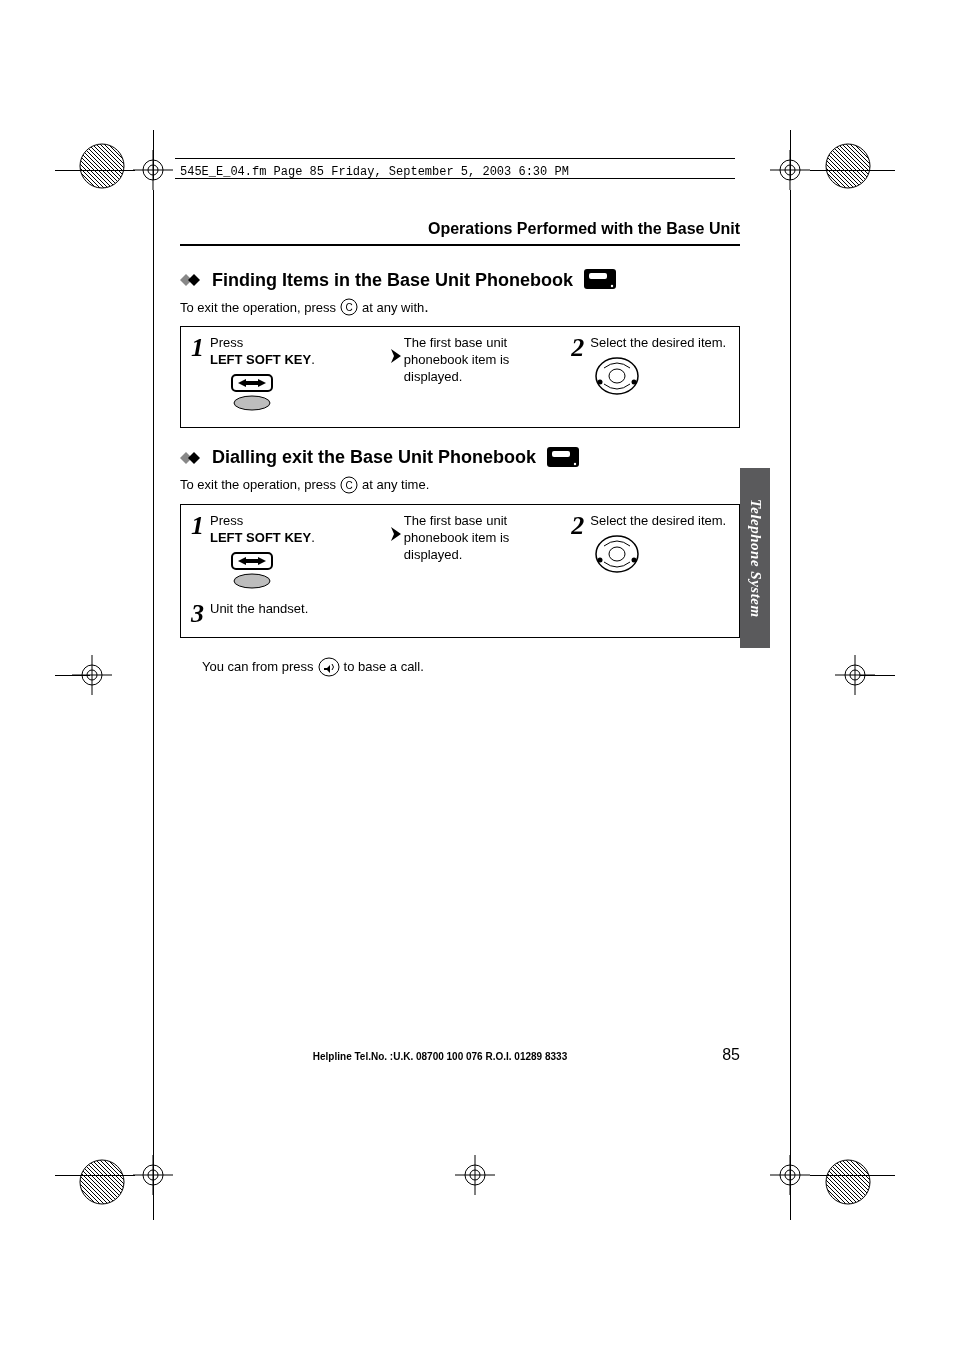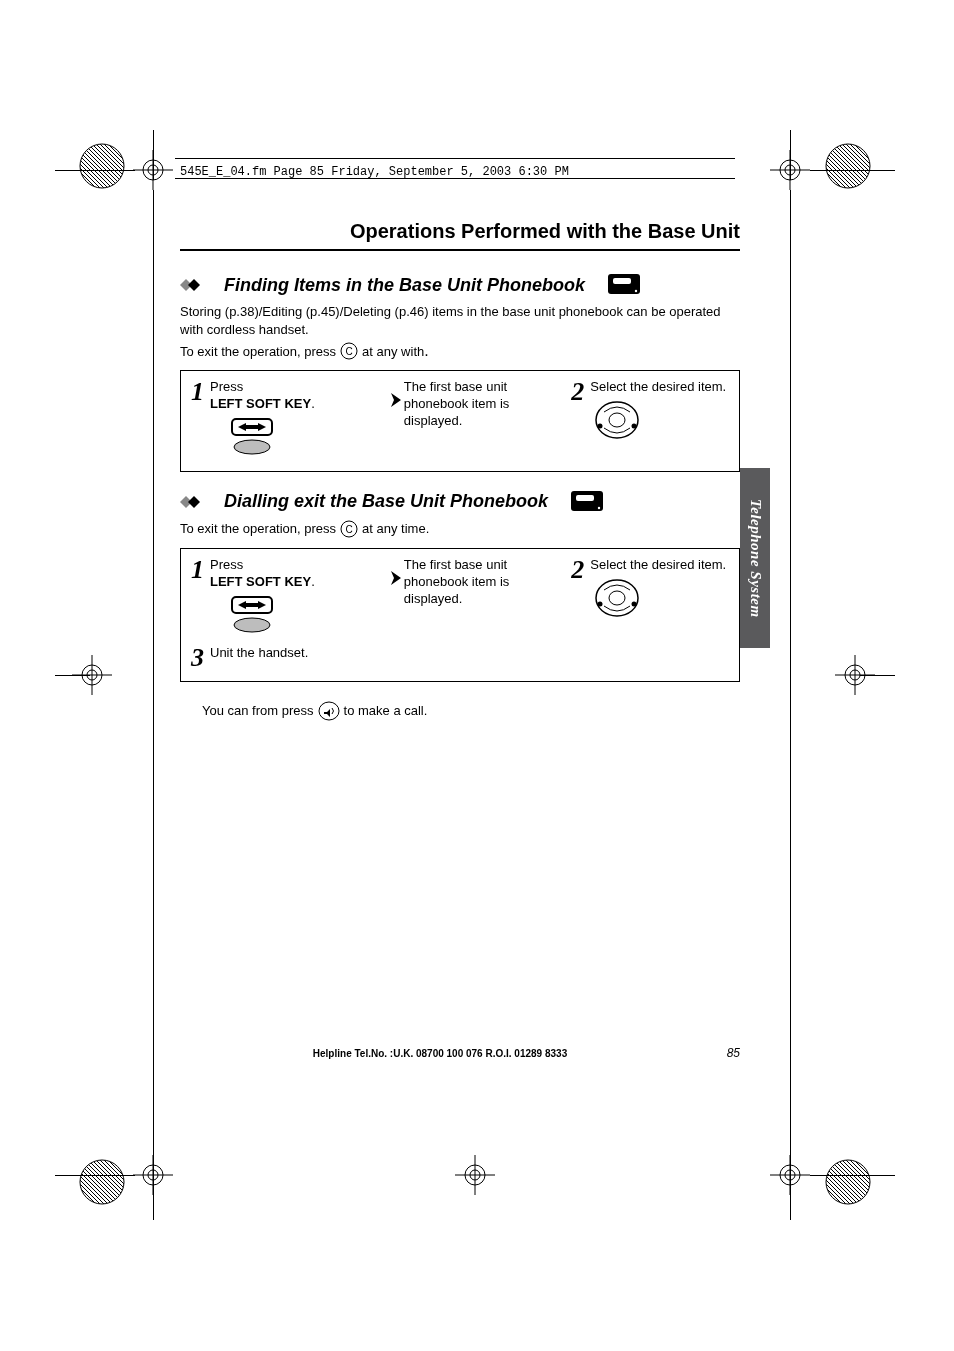--- a/index.html
+++ b/index.html
@@ -12,24 +12,24 @@
   .hline { position: absolute; height: 1px; background: #000; }
   .vline { position: absolute; width: 1px; background: #000; }
 
   
   .running-head { position: absolute; left: 180px; top: 165px; font-family: "Courier New", monospace; font-size: 12px; }
   .head-rule-top { position: absolute; left: 175px; top: 158px; width: 560px; height: 1px; background: #000; }
   .head-rule-bot { position: absolute; left: 175px; top: 178px; width: 560px; height: 1px; background: #000; }
 
   
   .content { position: absolute; left: 180px; top: 220px; width: 560px; }
-  .doc-title { font-size: 20px; font-weight: bold; text-align: right; margin-bottom: 6px; }
+  .doc-title { font-size: 16px; font-weight: bold; text-align: right; margin-bottom: 6px; }
   .title-rule { height: 2px; background: #000; margin-bottom: 22px; }
 
-  .sec-head { display: flex; align-items: center; gap: 18px; margin-bottom: 6px; font-style: italic; }
+  .sec-head { display: flex; align-items: center; gap: 6px; margin-bottom: 6px; }
   .sec-head .diamonds { width: 26px; height: 14px; flex: none; }
   .sec-head .sec-title { font-size: 18px; font-weight: bold; }
   .sec-head .base-icon { width: 34px; height: 24px; flex: none; margin-left: 4px; }
 
   .body-text { font-size: 13px; line-height: 1.35; margin-bottom: 4px; }
   .exit-line { font-size: 13px; display: flex; align-items: center; gap: 4px; margin-bottom: 10px; }
   .c-key { width: 18px; height: 18px; flex: none; }
 
   .steps-box { border: 1px solid #000; padding: 8px 10px 10px 10px; margin-bottom: 18px; }
   .steps-row { display: flex; align-items: flex-start; }
@@ -51,21 +51,21 @@
   .note-line { font-size: 13px; display: flex; align-items: center; gap: 4px; margin-left: 22px; margin-top: 4px; }
   .sp-key { width: 22px; height: 22px; flex: none; }
 
   
   .side-tab { position: absolute; left: 740px; top: 468px; width: 30px; height: 180px; background: #5a5a5c; display: flex; align-items: center; justify-content: center; }
   .side-tab span { writing-mode: vertical-rl; font-family: "Times New Roman", serif; font-style: italic; font-weight: bold; color: #fff; font-size: 15px; letter-spacing: 0.5px; }
 
   
   .footer { position: absolute; left: 180px; width: 560px; top: 1046px; display: flex; align-items: baseline; }
   .helpline { font-size: 10px; font-weight: bold; flex: 1; text-align: center; }
-  .page-num { font-size: 12px; width: 40px; text-align: right; font-style: italic; }
+  .page-num { font-size: 16px; width: 40px; text-align: right; }
 </style>
 </head>
 <body>
 
 <div class="page">
 
   <div class="striped-ball" style="left:78px; top:142px;">
     <svg viewBox="0 0 48 48">
         <defs>
           <pattern id="h1" width="4" height="4" patternUnits="userSpaceOnUse">
@@ -182,21 +182,20 @@
       </span>
       <span class="sec-title">Finding Items in the Base Unit Phonebook</span>
       <span class="base-icon">
         <svg viewBox="0 0 34 24">
             <rect x="1" y="1" width="32" height="20" rx="3" fill="#000"></rect>
             <rect x="6" y="5" width="18" height="6" rx="2" fill="#fff"></rect>
             <circle cx="29" cy="18" r="1.2" fill="#fff"></circle>
           </svg>
       </span>
     </div>
-    <p class="body-text">Storing (p.38)/Editing (p.45)/Deleting (p.46) items in the base unit phonebook can be operated with cordless handset.</p>
     <div class="exit-line">
       <span>To exit the operation, press</span>
       <span class="c-key">
         <svg viewBox="0 0 18 18">
             <circle cx="9" cy="9" r="8" fill="none" stroke="#000"></circle>
             <text x="9" y="13" text-anchor="middle" font-size="10" font-family="Arial">C</text>
           </svg>
       </span>
       <span><span>at any with</span><span style="font-size:16px;">.</span></span>
     </div>
@@ -320,21 +319,21 @@
 
     <div class="note-line">
       <span>You can from press</span>
       <span class="sp-key">
         <svg viewBox="0 0 22 22">
             <ellipse cx="11" cy="11" rx="10" ry="9" fill="none" stroke="#000"></ellipse>
             <path d="M6 12 h3 l3 -3 v8 l-3 -3 h-3 z" fill="#000"></path>
             <path d="M14 8 q3 3 0 6" fill="none" stroke="#000"></path>
           </svg>
       </span>
-      <span>to make a call.</span>
+      <span>to base a call.</span>
     </div>
   </div>
 
   <div class="footer">
     <span class="helpline">Helpline Tel.No. :U.K. 08700 100 076  R.O.I. 01289 8333</span>
     <span class="page-num">85</span>
   </div>
 
 </div>
 

